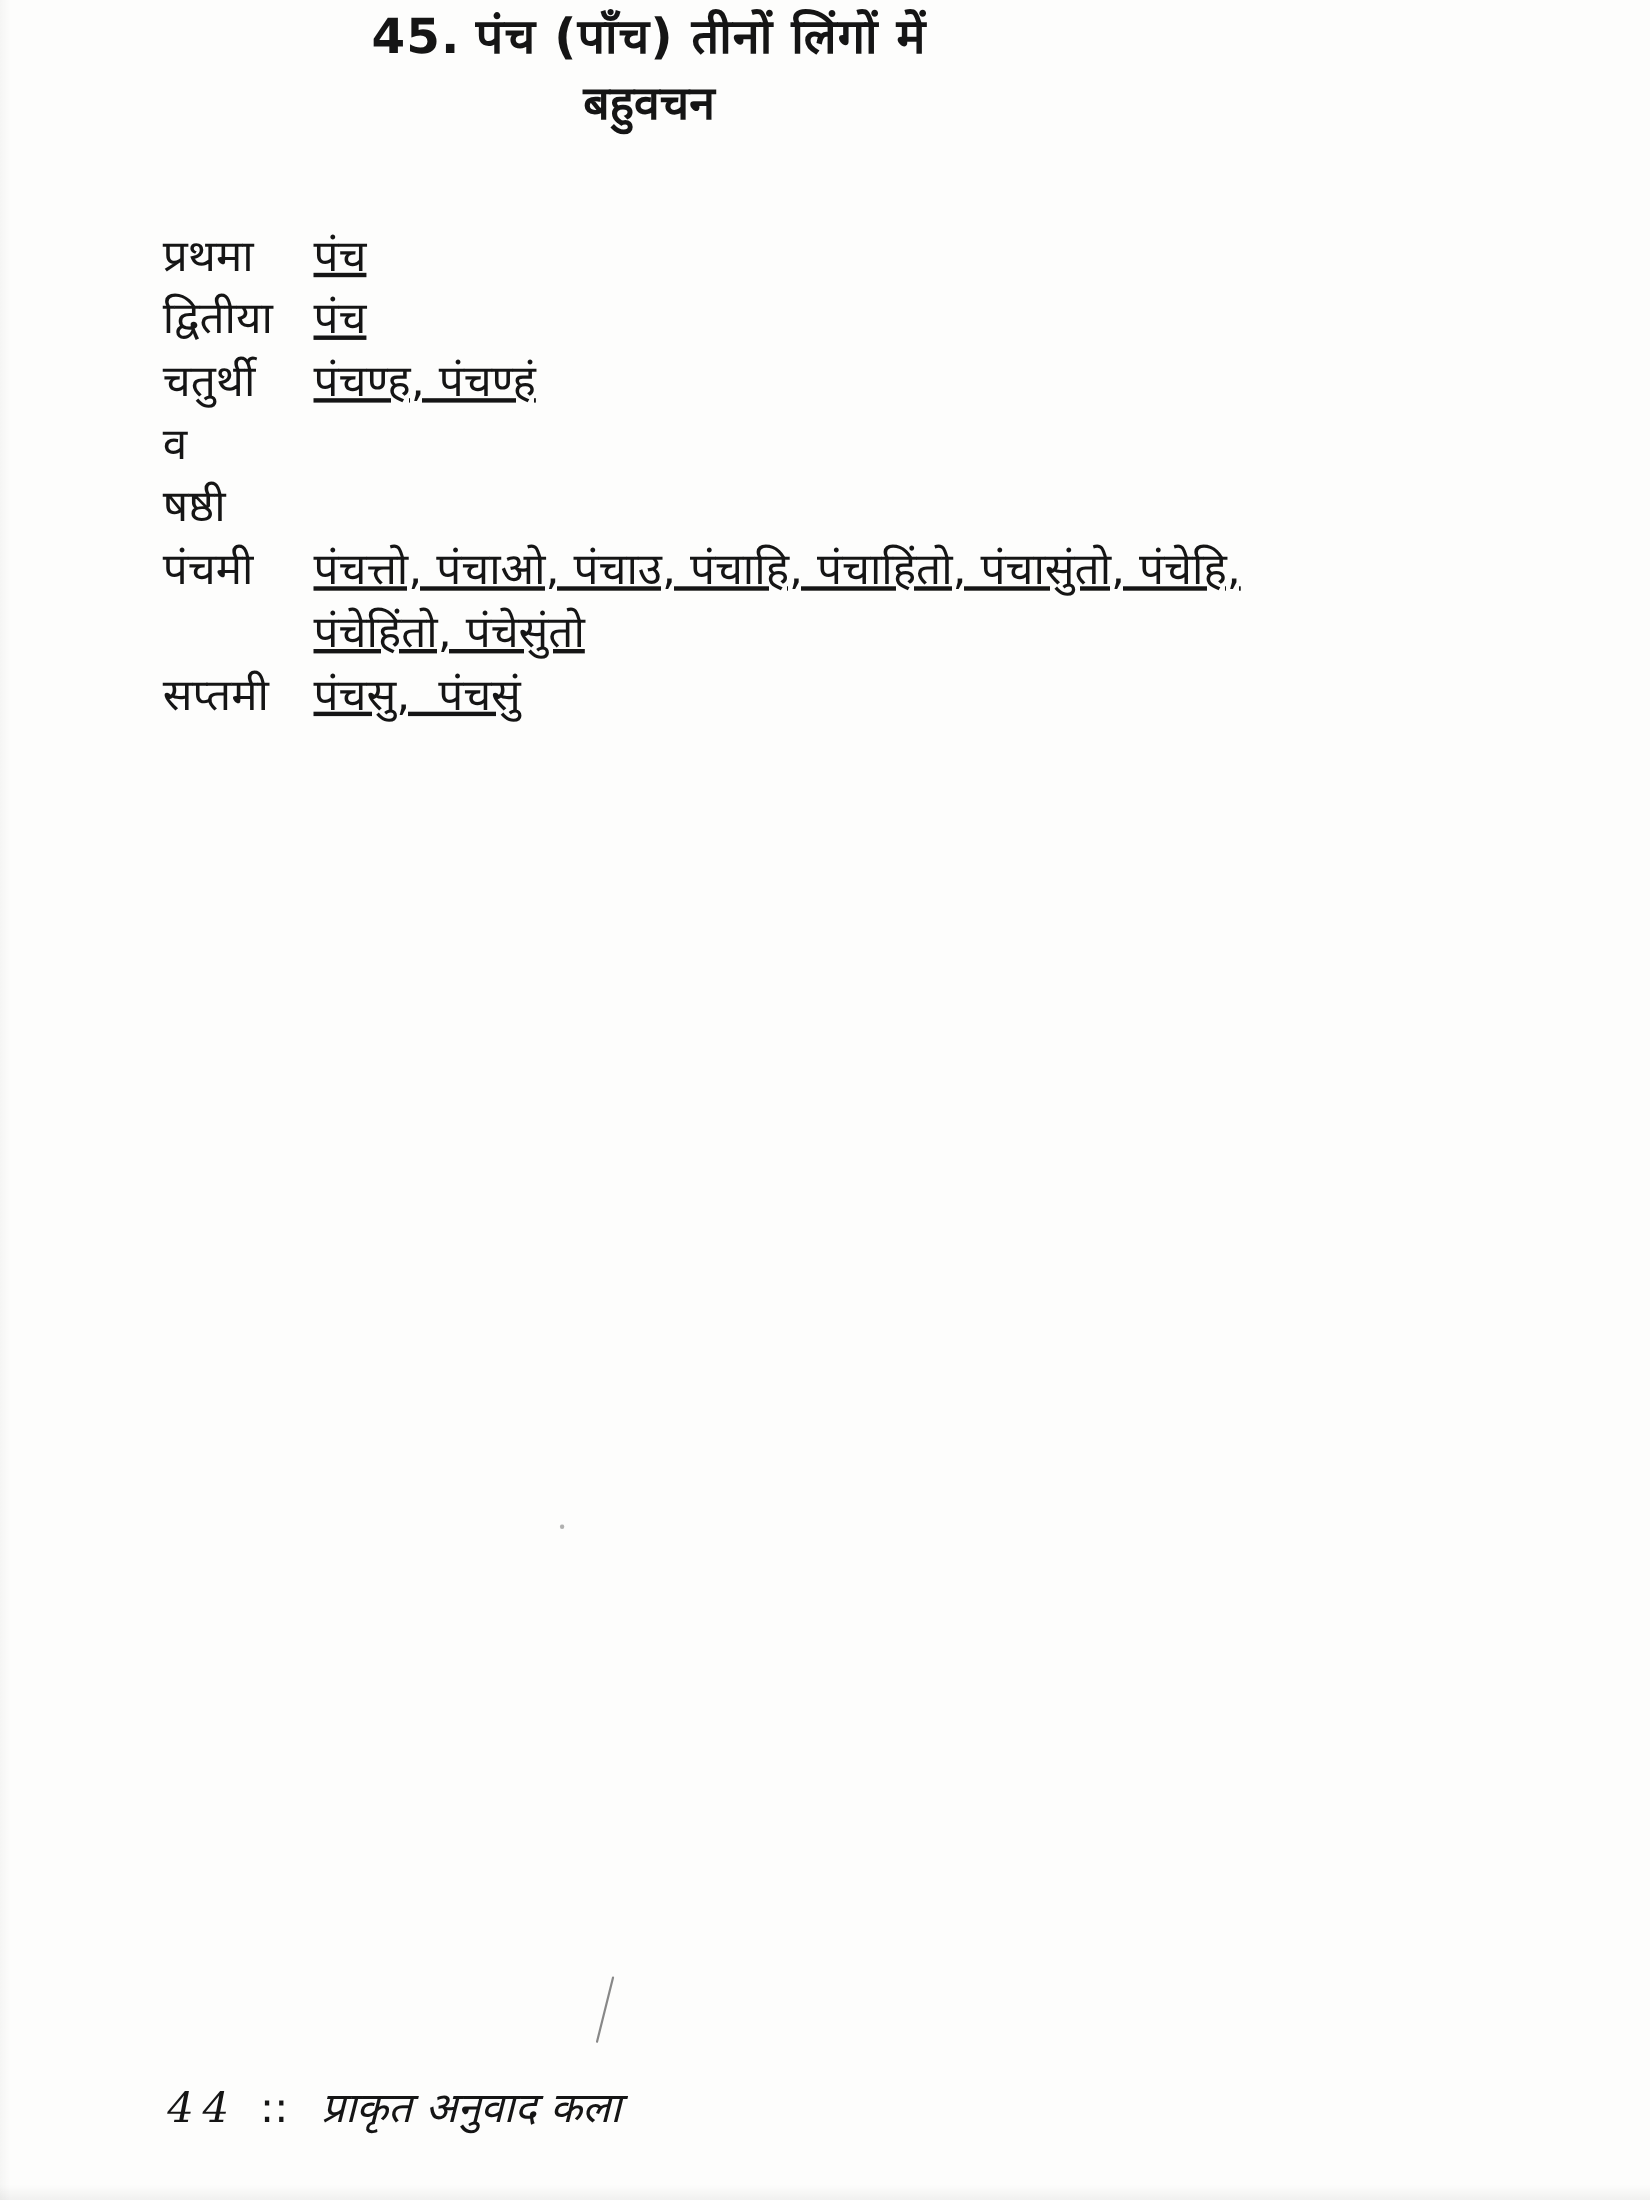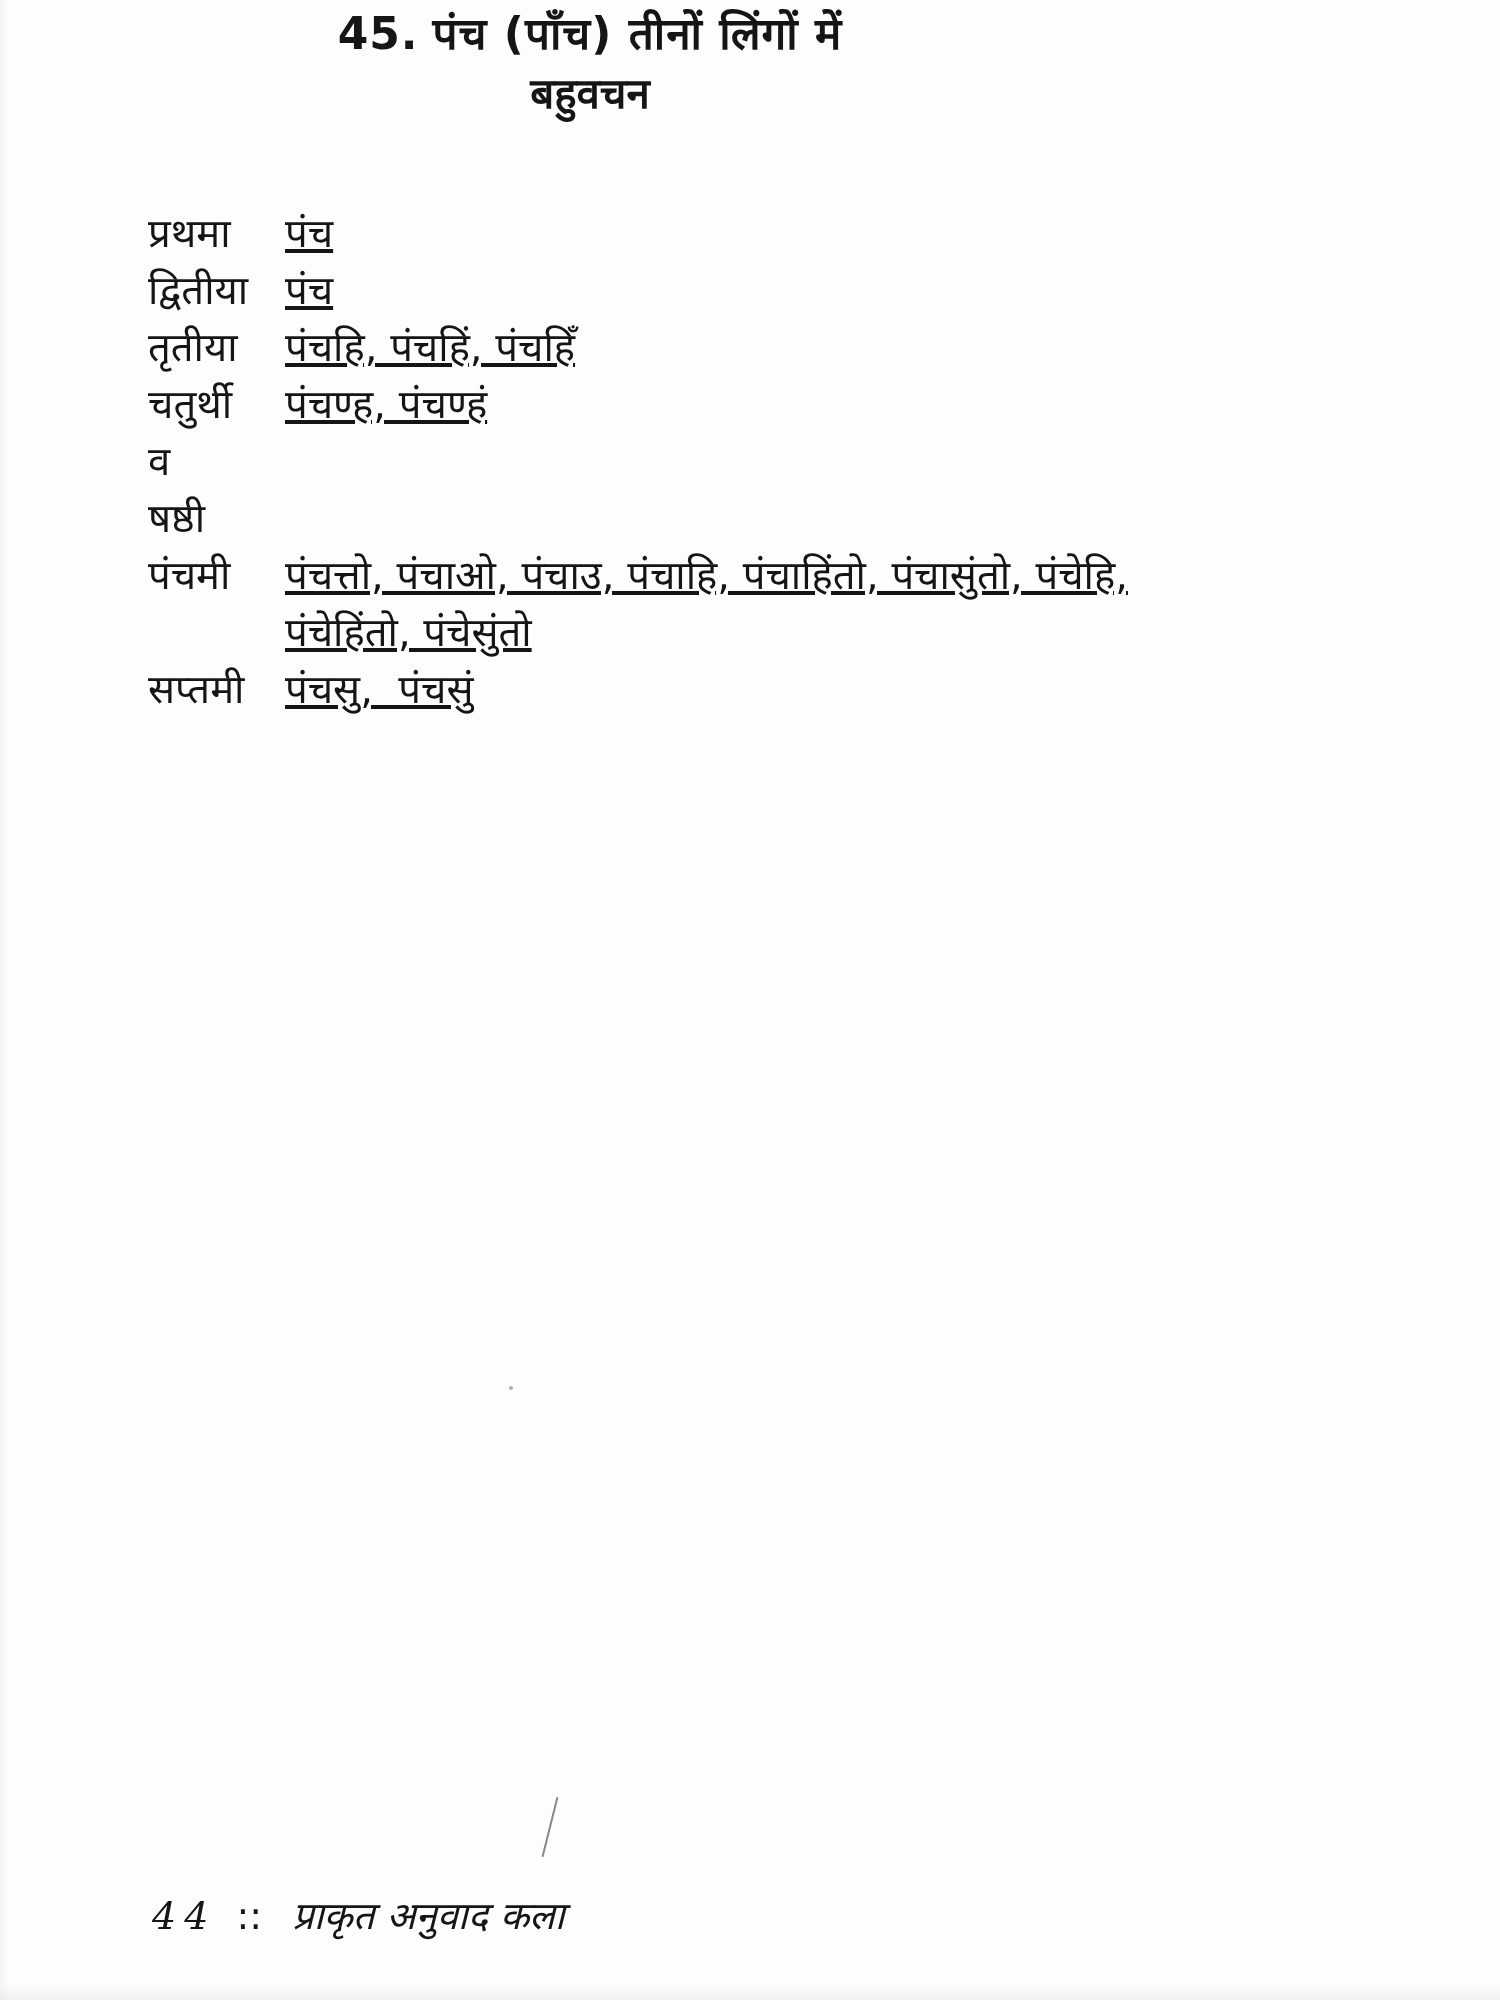--- a/index.html
+++ b/index.html
@@ -142,26 +142,20 @@
       </div>
     </div>
 
     <div class="case-row">
       <div class="case-label">द्वितीया</div>
       <div class="case-forms">
         <div class="forms-line">पंच</div>
       </div>
     </div>
 
-    <div class="case-row">
-      <div class="case-label">तृतीया</div>
-      <div class="case-forms">
-        <div class="forms-line">पंचहि, पंचहिं, पंचहिँ</div>
-      </div>
-    </div>
 
     <div class="case-row">
       <div class="case-label">चतुर्थी</div>
       <div class="case-forms">
         <div class="forms-line">पंचण्ह, पंचण्हं</div>
       </div>
     </div>
 
     <div class="case-row">
       <div class="case-label">व</div>

